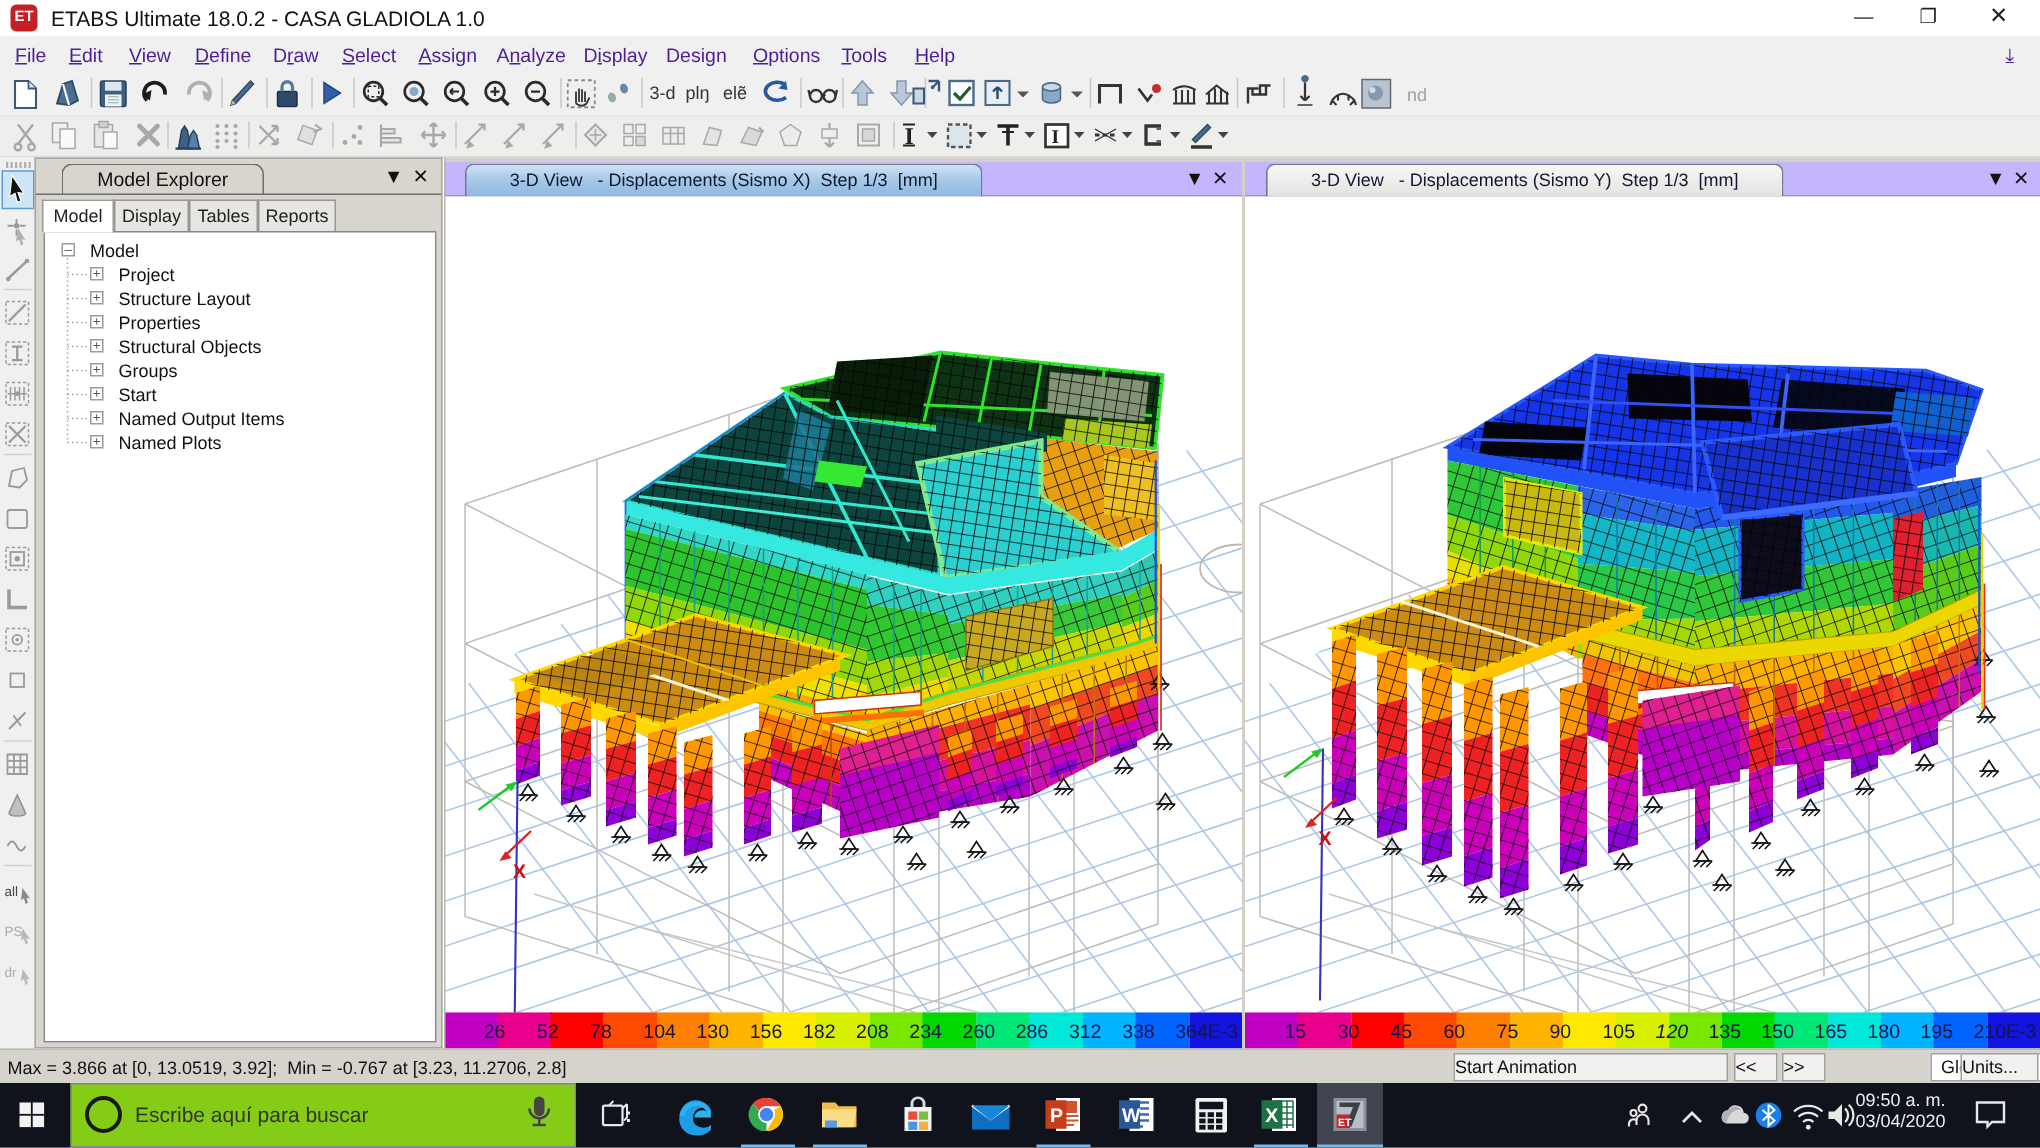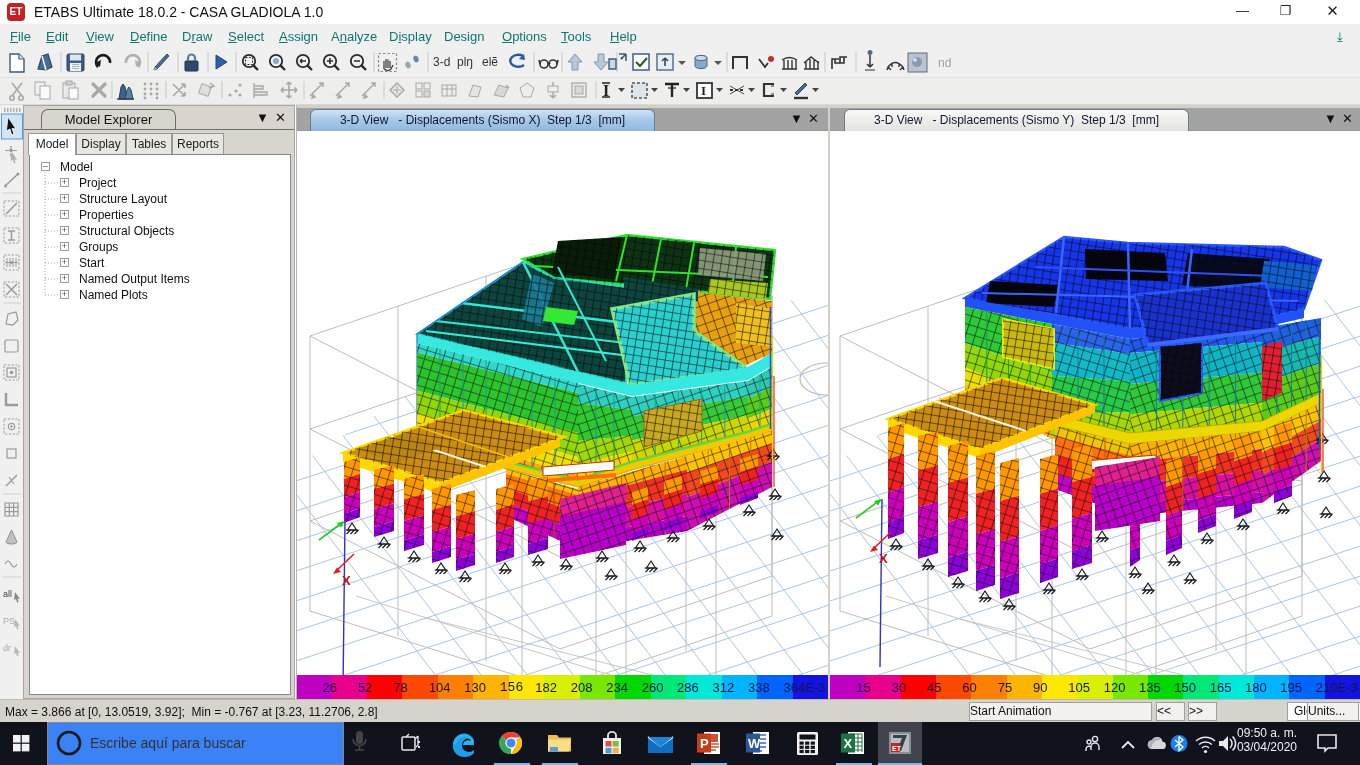--- a/index.html
+++ b/index.html
@@ -3,55 +3,55 @@
 <style>
 html,body{margin:0;padding:0;width:1360px;height:765px;overflow:hidden;
  font-family:"Liberation Sans",sans-serif;background:#fff;}
 *{box-sizing:border-box;}
 #titlebar{position:absolute;left:0;top:0;width:1360px;height:24px;background:#ffffff;}
 #eticon{position:absolute;left:7px;top:3px;width:18px;height:18px;background:#c42127;border-radius:4px;
  color:#fff;font-weight:bold;font-size:10px;text-align:center;line-height:18px;}
 #title{position:absolute;left:34px;top:4px;font-size:14px;color:#111;}
 .capbtn{position:absolute;top:0;width:45px;height:24px;color:#222;font-size:13px;text-align:center;line-height:22px;}
 #menubar{position:absolute;left:0;top:24px;width:1360px;height:25px;background:#f0f0f0;}
-.mi{position:absolute;top:5px;font-size:13px;color:#0f766e;}
+.mi{position:absolute;top:5px;font-size:13px;color:#4c1d95;}
 .mi u{text-decoration:underline;}
 #tb1{position:absolute;left:0;top:49px;width:1360px;height:29px;background:#f0f0f0;border-bottom:1px solid #e3e3e3;}
 #tb2{position:absolute;left:0;top:78px;width:1360px;height:27px;background:#eeeeec;border-bottom:1px solid #d8d8d8;}
 #sidebar{position:absolute;left:0;top:105px;width:24px;height:617px;background:#f0f0f0;border-right:1px solid #d0d0d0;}
 #explorer{position:absolute;left:23px;top:105px;width:272px;height:594px;background:#d8d5ce;border:1px solid #a8a5a0;}
 #exptab{position:absolute;left:17px;top:3px;width:135px;height:21px;background:#d8d5ce;
  border:1px solid #6e6e6e;border-bottom:none;border-radius:7px 7px 0 0;
  font-size:13px;color:#111;text-align:center;line-height:20px;}
 #exphdrline{position:absolute;left:0px;top:23px;width:270px;height:1px;background:#6e6e6e;}
 .expbtn{position:absolute;top:4px;font-size:13px;color:#111;}
 #subtabs{position:absolute;left:4px;top:27px;width:264px;height:21px;}
 .stab{position:absolute;top:0;height:21px;background:#e8e6e2;border:1px solid #9a9894;border-bottom:none;
  font-size:12px;color:#222;text-align:center;padding-top:3px;}
 .stab.act{background:#ffffff;height:22px;z-index:2;}
 #treebox{position:absolute;left:5px;top:48px;width:262px;height:541px;background:#ffffff;border:1px solid #828790;}
 .ti{position:absolute;font-size:12px;color:#111;}
 .pm{position:absolute;width:9px;height:9px;border:1px solid #9a9a9a;background:#fff;font-size:9px;line-height:7px;text-align:center;color:#555;}
 #v1{position:absolute;left:296px;top:105px;width:532px;height:594px;background:#d4d0c8;}
 #v2{position:absolute;left:830px;top:105px;width:530px;height:594px;background:#d4d0c8;}
-.vhead{position:absolute;left:0;top:3px;width:100%;height:23px;background:#a3a3a3;border-bottom:1px solid #9a9690;}
+.vhead{position:absolute;left:0;top:3px;width:100%;height:23px;background:#c4b5fd;border-bottom:1px solid #9a9690;}
 .vtab{position:absolute;left:14px;top:1px;width:345px;height:22px;border:1px solid #70798a;border-bottom:none;
  border-radius:6px 6px 0 0;font-size:12px;color:#101830;text-align:center;line-height:21px;}
 .vtab.act{background:linear-gradient(#cfe3f6,#a8c9e8 45%,#8fb8e0);}
 .vtab.inact{background:linear-gradient(#f8f8f8,#e2e2e0);}
 .vx{position:absolute;top:3px;font-size:13px;color:#111;}
 .vcanvas{position:absolute;left:0;top:26px;background:#fff;}
 .cbar{position:absolute;left:0;top:570px;height:24px;width:100%;}
 .cseg{position:absolute;top:0;height:24px;}
 .clab{position:absolute;top:5px;font-size:13px;color:#15154a;}
 #statusbar{position:absolute;left:0;top:699px;width:1360px;height:23px;background:#d6d3cc;border-top:1px solid #bebbb4;}
 #statustext{position:absolute;left:5px;top:5px;font-size:12px;color:#111;}
 .sbtn{position:absolute;top:2px;height:19px;background:#f2f1ef;border:1px solid #a0a0a0;font-size:12px;color:#111;text-align:left;line-height:17px;}
 #taskbar{position:absolute;left:0;top:722px;width:1360px;height:43px;background:#10121c;}
-#search{position:absolute;left:47px;top:0px;width:297px;height:43px;background:#3b82f6;border:1px solid #888;text-align:center;}
+#search{position:absolute;left:47px;top:0px;width:337px;height:43px;background:#84cc16;border:1px solid #888;text-align:center;}
 #searchtxt{position:absolute;left:42px;top:12px;font-size:14px;color:#333;}
 .tray{position:absolute;color:#eee;font-size:12px;}
 </style></head>
 <body>
 <div id="titlebar">
   <div id="eticon">ET</div>
   <div id="title">ETABS Ultimate 18.0.2 - CASA GLADIOLA 1.0</div>
   <div class="capbtn" style="left:1220px;">―</div>
   <div class="capbtn" style="left:1263px;">❐</div>
   <div class="capbtn" style="left:1310px;font-size:15px;">✕</div>
@@ -848,21 +848,21 @@
       <div class="cseg" style="left:354.7px;width:36.0px;background:#00e878;"></div>
       <div class="cseg" style="left:390.1px;width:36.0px;background:#00e8d8;"></div>
       <div class="cseg" style="left:425.6px;width:36.0px;background:#00b4ff;"></div>
       <div class="cseg" style="left:461.1px;width:36.0px;background:#0064ff;"></div>
       <div class="cseg" style="left:496.5px;width:36.0px;background:#1414e0;"></div>
       <div class="clab" style="left:26.5px;">26</div>
       <div class="clab" style="left:61.9px;">52</div>
       <div class="clab" style="left:97.4px;">78</div>
       <div class="clab" style="left:132.9px;">104</div>
       <div class="clab" style="left:168.3px;">130</div>
-      <div class="clab" style="left:203.8px;font-family:Liberation Mono, monospace;">156</div>
+      <div class="clab" style="left:203.8px;">156</div>
       <div class="clab" style="left:239.3px;">182</div>
       <div class="clab" style="left:274.7px;">208</div>
       <div class="clab" style="left:310.2px;">234</div>
       <div class="clab" style="left:345.7px;">260</div>
       <div class="clab" style="left:381.1px;">286</div>
       <div class="clab" style="left:416.6px;">312</div>
       <div class="clab" style="left:452.1px;">338</div>
       <div class="clab" style="left:487.5px;">364E-3</div>
     </div>
 </div>
@@ -1203,21 +1203,21 @@
       <div class="cseg" style="left:424.0px;width:35.8px;background:#00b4ff;"></div>
       <div class="cseg" style="left:459.3px;width:35.8px;background:#0064ff;"></div>
       <div class="cseg" style="left:494.7px;width:35.8px;background:#1414e0;"></div>
       <div class="clab" style="left:26.3px;">15</div>
       <div class="clab" style="left:61.7px;">30</div>
       <div class="clab" style="left:97.0px;">45</div>
       <div class="clab" style="left:132.3px;">60</div>
       <div class="clab" style="left:167.7px;">75</div>
       <div class="clab" style="left:203.0px;">90</div>
       <div class="clab" style="left:238.3px;">105</div>
-      <div class="clab" style="left:273.7px;">120</div>
+      <div class="clab" style="left:273.7px;font-style:italic;">120</div>
       <div class="clab" style="left:309.0px;">135</div>
       <div class="clab" style="left:344.3px;">150</div>
       <div class="clab" style="left:379.7px;">165</div>
       <div class="clab" style="left:415.0px;">180</div>
       <div class="clab" style="left:450.3px;">195</div>
       <div class="clab" style="left:485.7px;">210E-3</div>
     </div>
 </div>
 
 <div id="statusbar">

